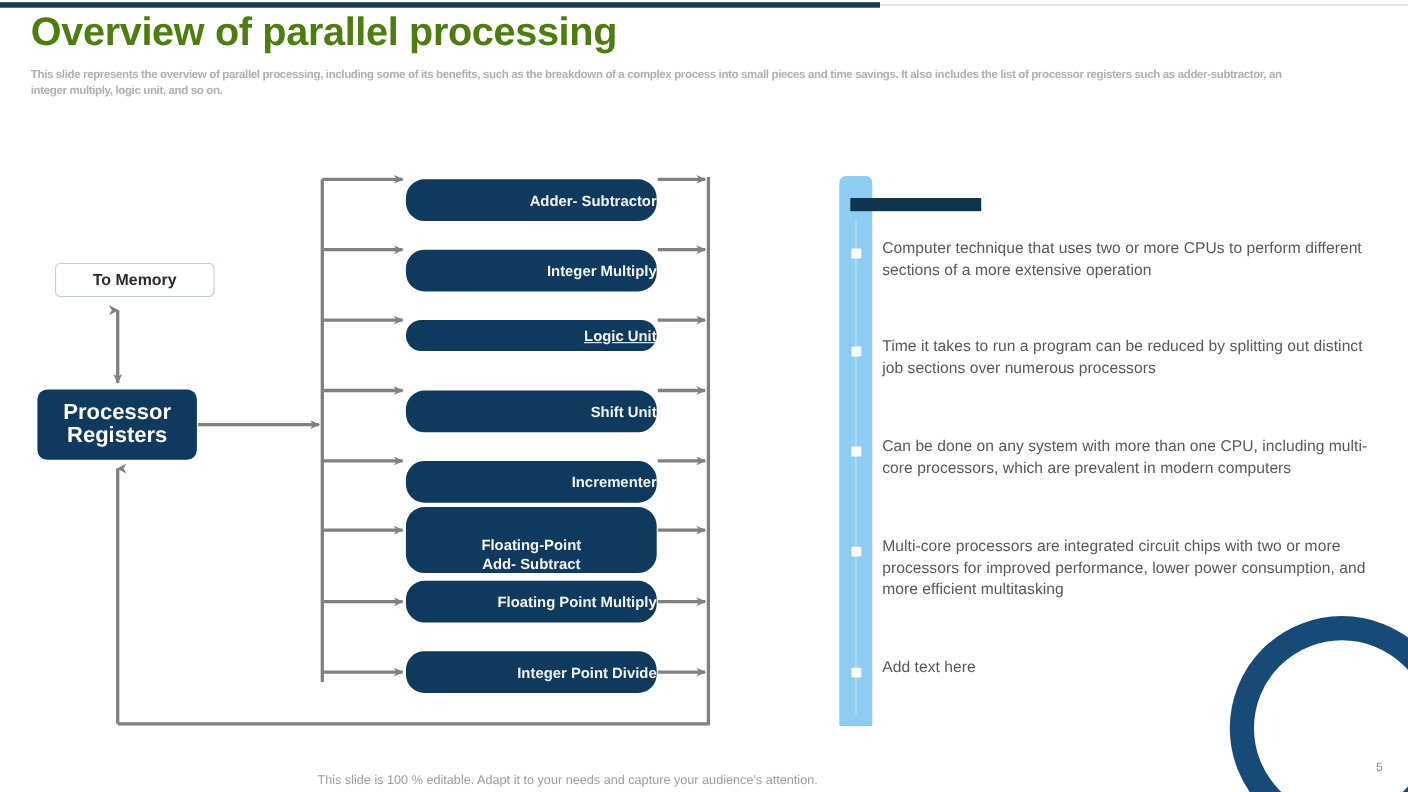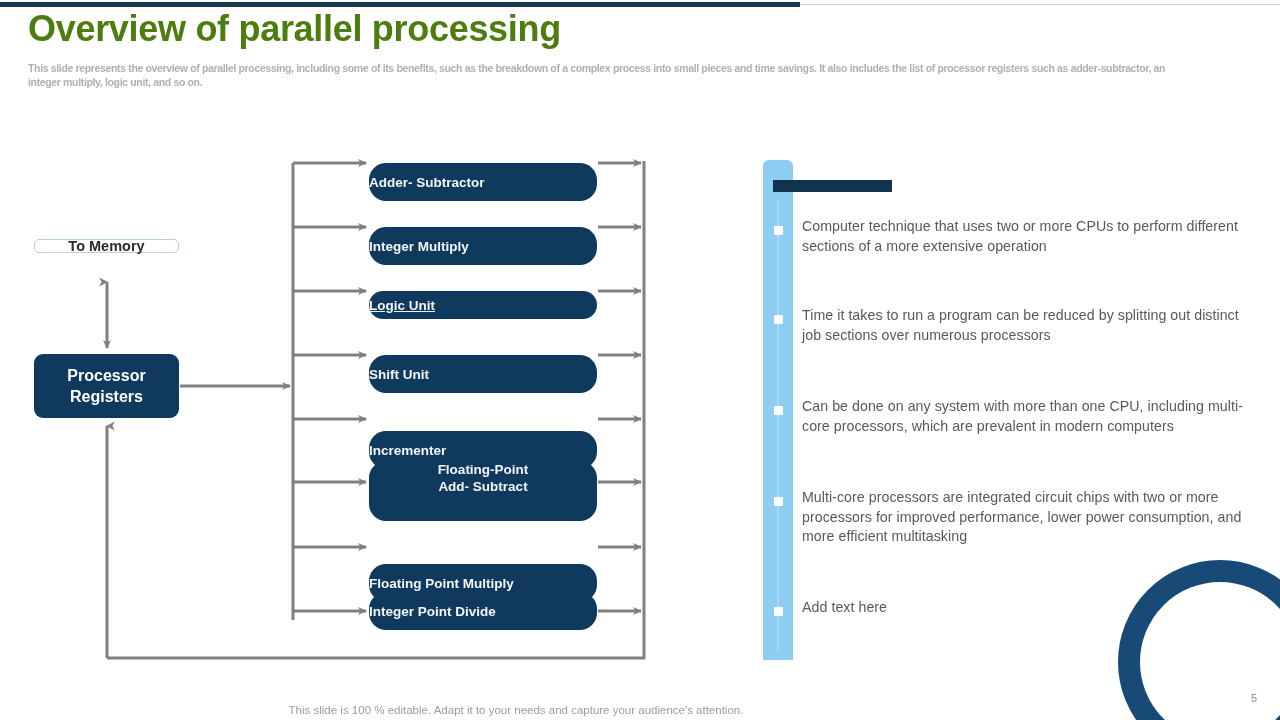--- a/index.html
+++ b/index.html
@@ -59,22 +59,22 @@
     width: 740px; height: 545px;
   }
   .diag-svg {
     position: absolute;
     left: 0; top: 0;
     width: 740px; height: 545px;
   }
 
   .to-memory-box {
     position: absolute;
-    left: 34px; top: 109px;
-    width: 145px; height: 14px;
+    left: 50px; top: 109px;
+    width: 145px; height: 31px;
     box-sizing: border-box;
     border: 1px solid #b9cfdd;
     border-radius: 5px;
     background: #ffffff;
     display: flex;
     align-items: center;
     justify-content: center;
     font-size: 14.5px;
     font-weight: bold;
     color: #2b2b2b;
@@ -85,39 +85,39 @@
     left: 34px; top: 224px;
     width: 145px; height: 64px;
     box-sizing: border-box;
     border-radius: 9px;
     background: #103a5d;
     display: flex;
     flex-direction: column;
     align-items: center;
     justify-content: center;
     color: #ffffff;
-    font-size: 16px;
+    font-size: 20px;
     font-weight: bold;
     line-height: 21px;
     text-align: center;
   }
 
   .unit-box {
     position: absolute;
     left: 369px;
     width: 228px;
     box-sizing: border-box;
     border-radius: 17px;
     background: #103a5d;
     color: #f2f6f9;
     font-size: 13.5px;
     font-weight: bold;
     display: flex;
     align-items: center;
-    justify-content: flex-start;
+    justify-content: flex-end;
     text-align: center;
     line-height: 17px;
   }
 
   
   .right-panel {
     position: absolute;
     left: 763px; top: 160px;
     width: 500px; height: 500px; padding-left: 31px;
   }
@@ -252,28 +252,28 @@
       </div>
       <div class="unit-box" style="top: 97px; height: 38px;">
         <div>Integer Multiply</div>
       </div>
       <div class="unit-box" style="top: 161px; height: 28px; text-decoration: underline;">
         <div>Logic Unit</div>
       </div>
       <div class="unit-box" style="top: 225px; height: 38px;">
         <div>Shift Unit</div>
       </div>
-      <div class="unit-box" style="top: 289px; height: 38px; margin-top: 12px;">
+      <div class="unit-box" style="top: 289px; height: 38px;">
         <div>Incrementer</div>
       </div>
       <div class="unit-box" style="top: 331px; height: 60px; flex-direction: column;">
         <div>Floating-Point</div>
         <div>Add- Subtract</div>
       </div>
-      <div class="unit-box" style="top: 398px; height: 38px; margin-top: 36px;">
+      <div class="unit-box" style="top: 398px; height: 38px;">
         <div>Floating Point Multiply</div>
       </div>
       <div class="unit-box" style="top: 462px; height: 38px;">
         <div>Integer Point Divide</div>
       </div>
     </div>
 </div>
 
 <div class="right-panel">
   <div class="blue-rail"></div>

